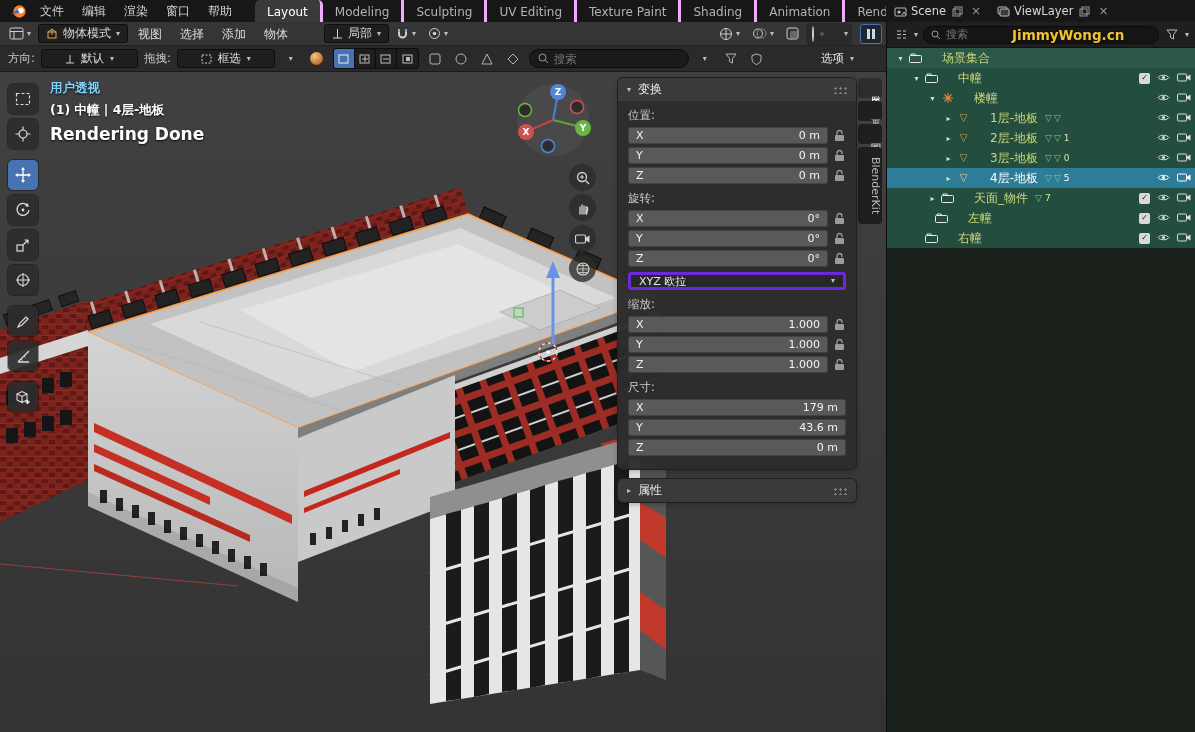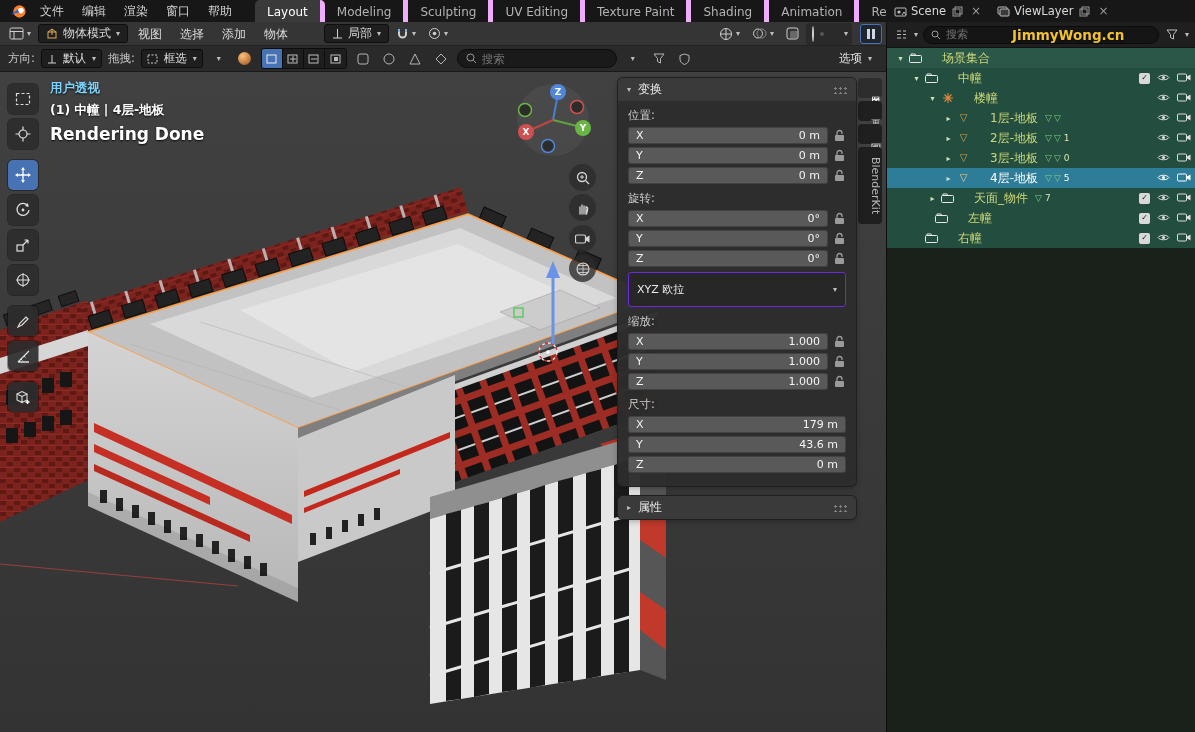--- a/index.html
+++ b/index.html
@@ -7,21 +7,21 @@
   body { position:relative; background:#151515; color:#d8d8d8;
          font-family:"DejaVu Sans","Liberation Sans",sans-serif; font-size:12px; }
 
   
   #topbar { position:absolute; left:0; top:0; width:1195px; height:22px; background:#171717;
             display:flex; align-items:stretch; z-index:30; }
   .tb-left { display:flex; align-items:center; padding-left:6px; }
   .logo { width:17px; height:17px; margin:0 4px; }
   .tb-menu { padding:0 9px; line-height:22px; color:#d2d2d2; font-size:12px; white-space:nowrap; cursor:default; }
   .wtabs { display:flex; flex:1; overflow:hidden; margin-left:14px; }
-  .wtab { padding:1px 12px; line-height:22px; color:#b2b2b2; white-space:nowrap; border-right:5px solid #f0abfc; }
+  .wtab { padding:1px 12px; line-height:22px; color:#b2b2b2; white-space:nowrap; border-right:3px solid #f0abfc; }
   .wtab.active { background:#3a3a3a; color:#fff; border-radius:5px 5px 0 0; }
   .tb-right { width:309px; flex:none; display:flex; align-items:center; gap:3px; padding:0 6px; background:#171717; }
   .tb-right .txt { font-size:11.5px; color:#d8d8d8; white-space:nowrap; }
   .mini-btn { width:16px; height:16px; display:flex; align-items:center; justify-content:center; border-radius:2px; color:#9a9a9a; }
   .mini-btn svg { display:block; }
 
   
   #vph { position:absolute; left:0; top:22px; width:886px; height:24px; background:#353535;
          border-bottom:1px solid #222; display:flex; align-items:center; padding:0 4px; gap:2px; z-index:20; }
   .hbtn { height:20px; display:flex; align-items:center; gap:3px; padding:0 5px; border-radius:3px; }
@@ -39,21 +39,21 @@
   .shgroup .slot.active { background:#565656; }
   .pausebtn { width:22px; height:20px; border:1px solid #4772b3; border-radius:3px; background:#20262e;
               display:flex; align-items:center; justify-content:center; gap:2px; margin-left:6px; }
   .pausebtn i { width:3px; height:10px; background:#cfd8e8; display:block; }
 
   
   #vpt { position:absolute; left:0; top:46px; width:886px; height:26px; background:#2a2a2a;
          border-bottom:1px solid #191919; display:flex; align-items:center; padding:0 8px; gap:6px; z-index:20; }
   .lab { color:#c7c7c7; font-size:11.5px; white-space:nowrap; }
   .dd2 { height:19px; background:#1e1e1e; border:1px solid #0d0d0d; border-radius:3px;
-         display:flex; align-items:center; gap:6px; padding:0 5px; font-size:11.5px; color:#e6e6e6; }
+         display:flex; align-items:center; gap:6px; padding:0 23px; font-size:11.5px; color:#e6e6e6; }
   .ib  { width:20px; height:19px; display:flex; align-items:center; justify-content:center; border-radius:3px; }
   .tgl4 { display:flex; background:#1e1e1e; border:1px solid #0d0d0d; border-radius:3px; overflow:hidden; }
   .tgl4 .t { width:21px; height:19px; display:flex; align-items:center; justify-content:center; border-right:1px solid #0d0d0d; }
   .tgl4 .t:last-child { border-right:none; }
   .tgl4 .t.on { background:#4772b3; }
   .searchbox { height:19px; flex:0 0 160px; background:#1a1a1a; border:1px solid #0c0c0c; border-radius:10px;
                display:flex; align-items:center; gap:5px; padding:0 8px; }
   .searchbox input { background:transparent; border:none; outline:none; color:#cfcfcf; font-size:11.5px; width:110px;
                      font-family:inherit; }
 
@@ -86,21 +86,21 @@
   .dots { margin-left:auto; width:14px; height:8px; opacity:.55;
           background:radial-gradient(circle 1px, #bbb 1px, transparent 1.4px) 0 0/5px 5px; }
   .pbody { padding:7px 10px 10px; }
   .grp-label { font-size:11.5px; color:#cdcdcd; margin:7px 0 4px; }
   .grp-label:first-child { margin-top:0; }
   .frow { display:flex; align-items:center; gap:6px; margin-bottom:3px; }
   .fld { flex:1; height:17px; background:#595959; border-radius:3px; display:flex; align-items:center;
          justify-content:space-between; padding:0 8px; font-size:11px; color:#f4f4f4;
          box-shadow:inset 0 0 0 1px rgba(0,0,0,.25); }
   .lock { width:12px; flex:none; display:flex; }
-  .euler { height:35px; background:#272727; border:1px solid #6d28d9; border-radius:3px; display:flex;
+  .euler { height:18px; background:#272727; border:3px solid #6d28d9; border-radius:3px; display:flex;
            align-items:center; justify-content:space-between; padding:0 8px; font-size:11px; color:#e8e8e8; margin:5px 0 3px; }
 
   
   #stabs { position:absolute; left:858px; top:6px; width:26px; z-index:7; display:flex; flex-direction:column; gap:3px; }
   .stab { writing-mode:vertical-rl; width:24px; padding:10px 0; text-align:center; font-size:11px;
           background:#1f1f1f; color:#b5b5b5; border-radius:4px; }
   .stab.active { background:#2d2d2d; color:#fff; }
   #vscroll { position:absolute; left:854px; top:8px; width:2px; height:150px; background:#777; border-radius:2px; opacity:.6; z-index:7; }
 
   

